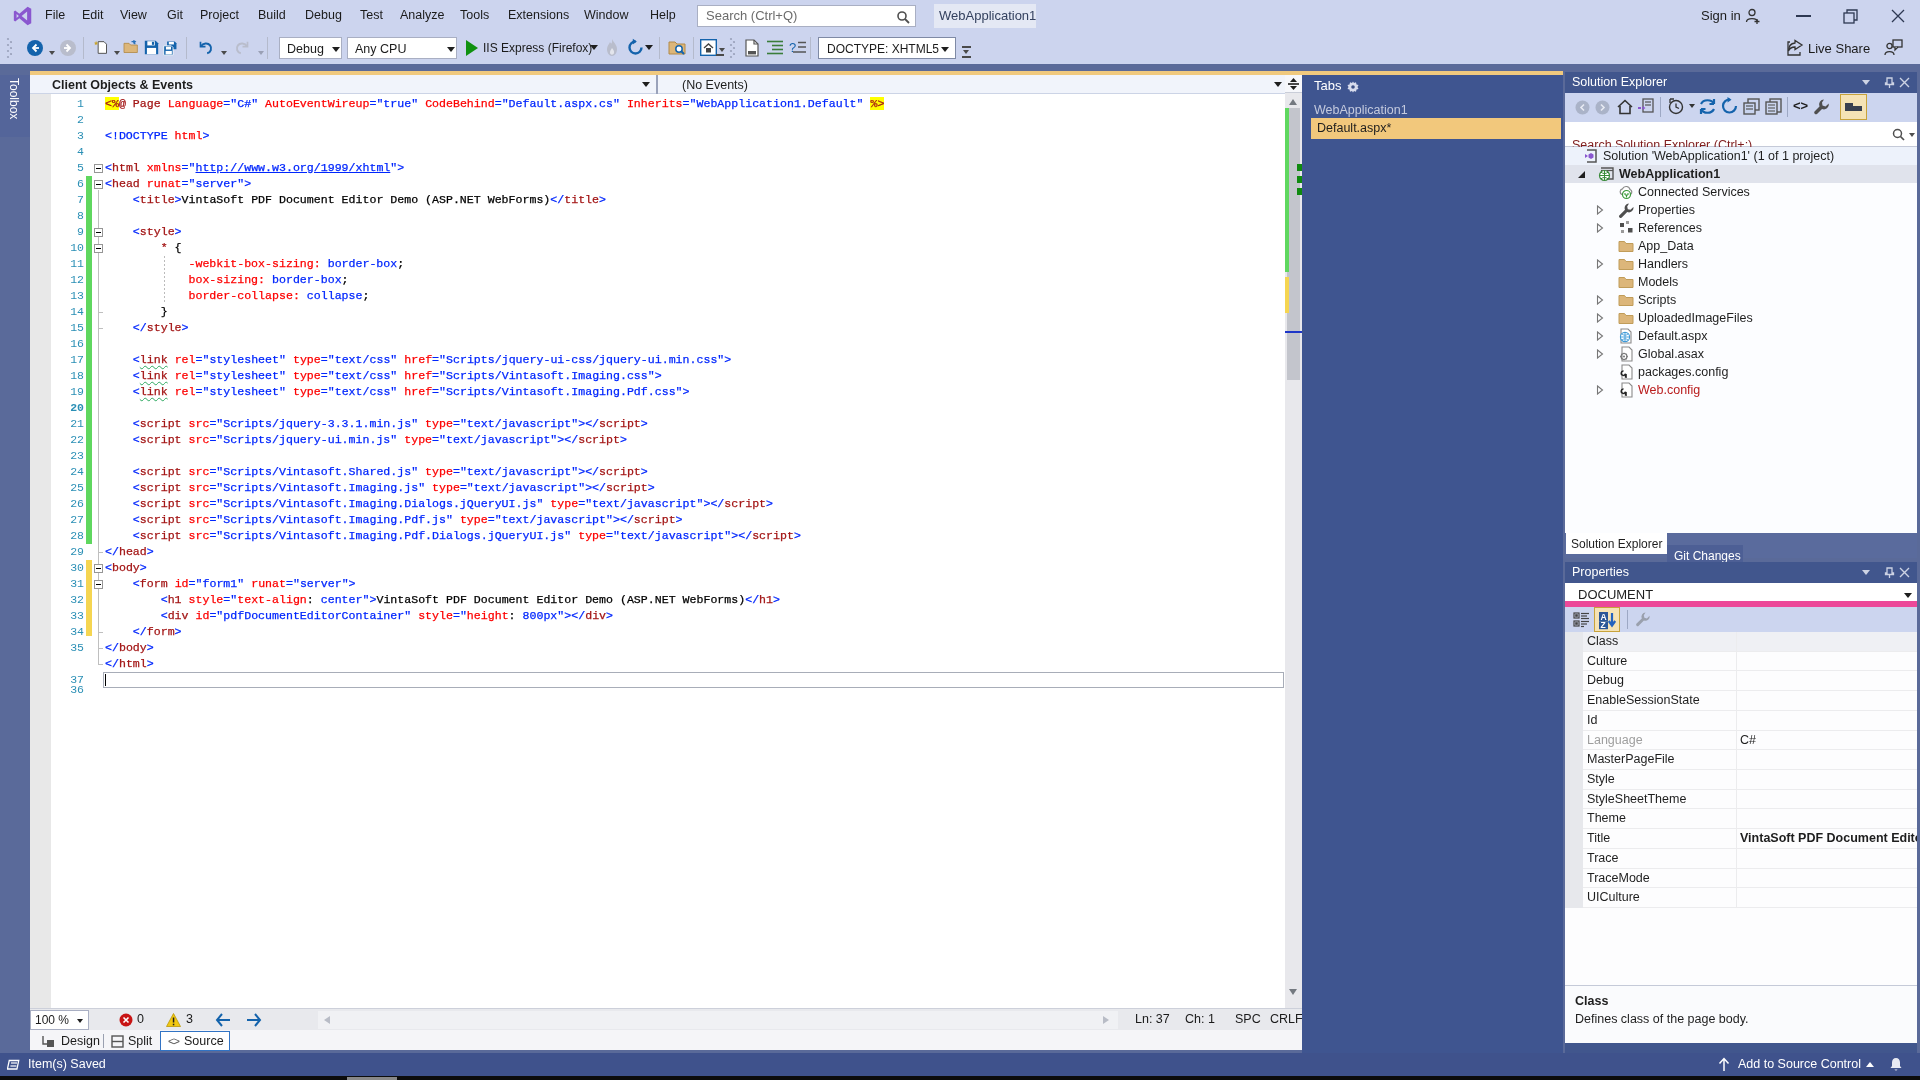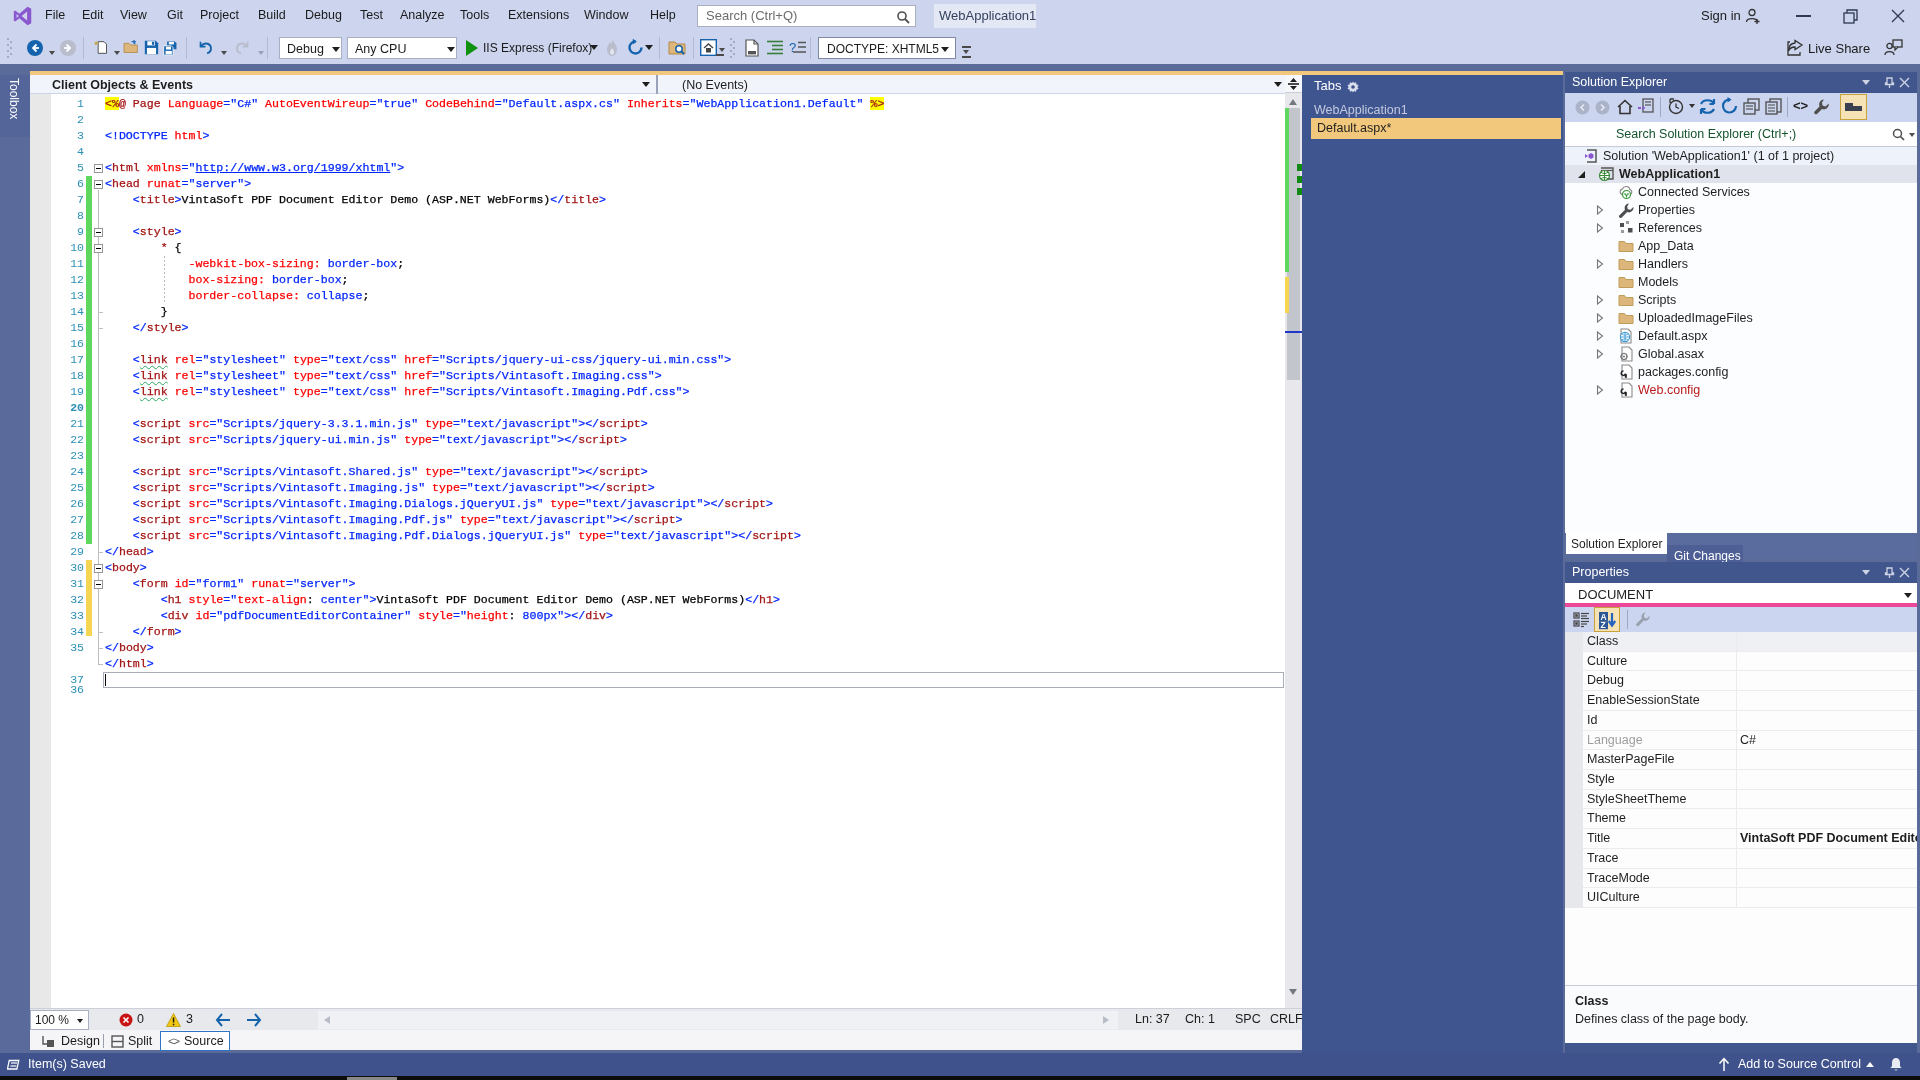--- a/index.html
+++ b/index.html
@@ -500,21 +500,21 @@
     <svg class="abs" style="left:248px;top:5px;" width="17" height="17" viewBox="0 0 17 17">
         <path d="M11 1.5 A5 5 0 0 0 6.5 8.5 L1.5 13.5 A1.8 1.8 0 0 0 4 16 L9 11 A5 5 0 0 0 15.8 5.5 L12.5 8.5 L9.5 7.5 L9 4.5 Z" fill="#4f4f4f"></path>
       </svg>
     <div class="abs" style="left:275px;top:1px;width:27px;height:26px;background:#f5e3b5;border:1px solid #c8a33b;">
       <div class="abs" style="left:4px;top:11px;width:17px;height:5px;background:#39404f;"></div>
       <div class="abs" style="left:4px;top:8px;width:8px;height:4px;background:#39404f;"></div>
     </div>
   </div>
 
   <div class="abs" style="left:0;top:50px;width:355px;height:25px;background:#fff;border-bottom:1px solid #c5cad8;">
-    <div class="abs" style="left:7px;top:5px;font-size:12.5px;color:#14532d;margin-left:44px;">Search Solution Explorer (Ctrl+;)</div>
+    <div class="abs" style="left:7px;top:16px;font-size:12.5px;color:#7f1d1d;">Search Solution Explorer (Ctrl+;)</div>
     <svg class="abs" style="left:327px;top:6px;" width="13" height="13" viewBox="0 0 13 13">
         <circle cx="5.5" cy="5.5" r="4" fill="none" stroke="#4f4f4f" stroke-width="1.5"></circle>
         <line x1="8.5" y1="8.5" x2="12" y2="12" stroke="#4f4f4f" stroke-width="1.7"></line>
       </svg>
     <div class="abs" style="left:344px;top:11px;width:0;height:0;border-left:3.5px solid transparent;border-right:3.5px solid transparent;border-top:4px solid #4f4f4f;"></div>
   </div>
 
   <div class="abs" id="setree" style="left:0;top:75px;width:355px;height:386px;background:#fcfdff;">
     <div class="abs" style="left:0;top:0px;width:355px;height:18px;background:#edf2fb;"></div>
     <svg class="abs" style="left:18px;top:1px;" width="16" height="16" viewBox="0 0 16 16">
@@ -634,21 +634,21 @@
   <div class="abs" style="left:0;top:0;width:355px;height:21px;background:#41568d;">
     <div class="abs" style="left:7px;top:3px;font-size:12.5px;color:#fff;">Properties</div>
     <div class="abs" style="left:297px;top:8px;width:0;height:0;border-left:4px solid transparent;border-right:4px solid transparent;border-top:5px solid #cdd3e4;"></div>
     <svg class="abs" style="left:319px;top:5px;" width="11" height="12" viewBox="0 0 11 12">
         <path d="M3 1 L8 1 L8 6 L9.5 6 L9.5 7.5 L1.5 7.5 L1.5 6 L3 6 Z M5.5 7.5 L5.5 11" fill="none" stroke="#cdd3e4" stroke-width="1.3"></path>
       </svg>
     <svg class="abs" style="left:334px;top:5px;" width="11" height="11" viewBox="0 0 11 11">
         <path d="M1 1 L10 10 M10 1 L1 10" stroke="#cdd3e4" stroke-width="1.4"></path>
       </svg>
   </div>
-  <div class="abs" style="left:0;top:21px;width:355px;height:24px;background:#fff;border-bottom:4px solid #ec4899;">
+  <div class="abs" style="left:0;top:21px;width:355px;height:24px;background:#fff;border-bottom:6px solid #ec4899;">
     <div class="abs" style="left:13px;top:4px;font-size:13px;color:#1e1e1e;">DOCUMENT</div>
     <div class="abs" style="left:339px;top:10px;width:0;height:0;border-left:4px solid transparent;border-right:4px solid transparent;border-top:5px solid #1e1e1e;"></div>
   </div>
   <div class="abs" style="left:0;top:45px;width:355px;height:25px;background:#ccd5ef;">
     <svg class="abs" style="left:8px;top:4px;" width="17" height="17" viewBox="0 0 17 17">
         <rect x="1" y="2" width="5" height="5" fill="none" stroke="#444" stroke-width="1.2"></rect>
         <rect x="2.2" y="3.2" width="2.6" height="2.6" fill="#444"></rect>
         <rect x="1" y="10" width="5" height="5" fill="none" stroke="#444" stroke-width="1.2"></rect>
         <rect x="2.2" y="11.2" width="2.6" height="2.6" fill="#444"></rect>
         <g stroke="#444" stroke-width="1.2">

